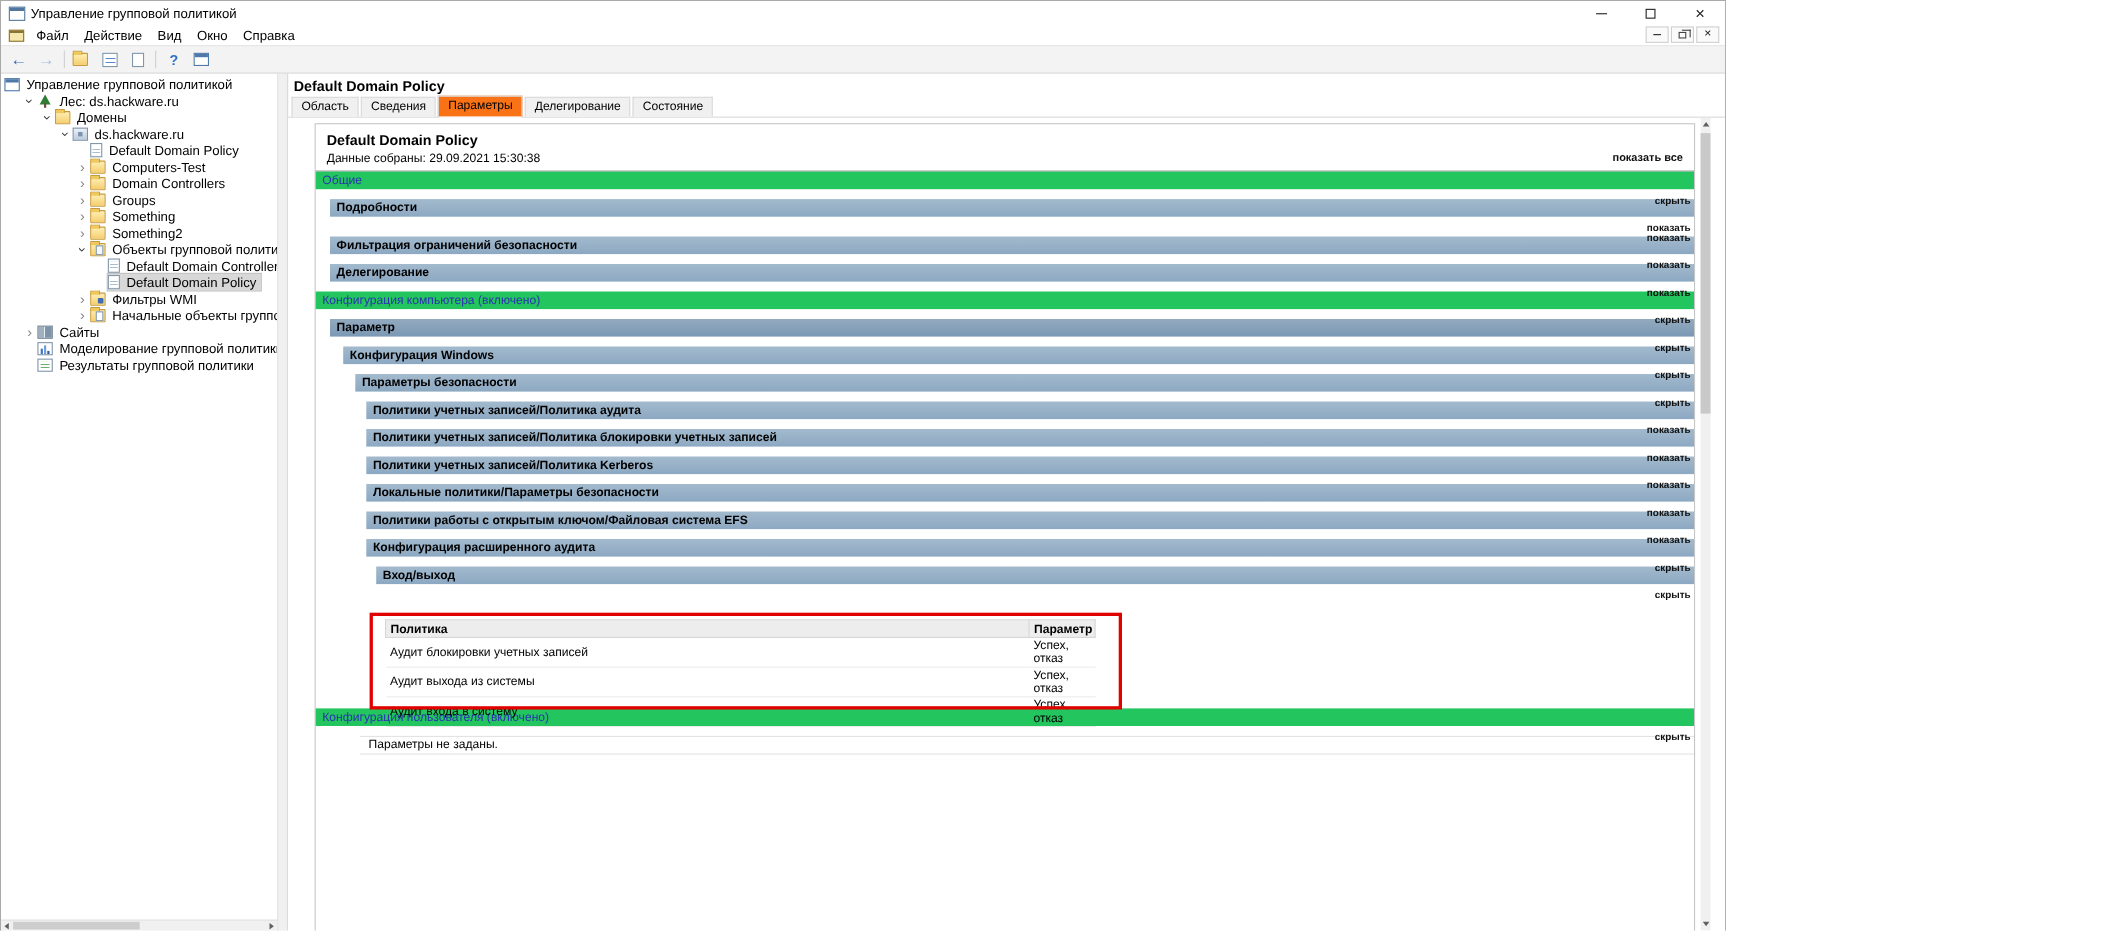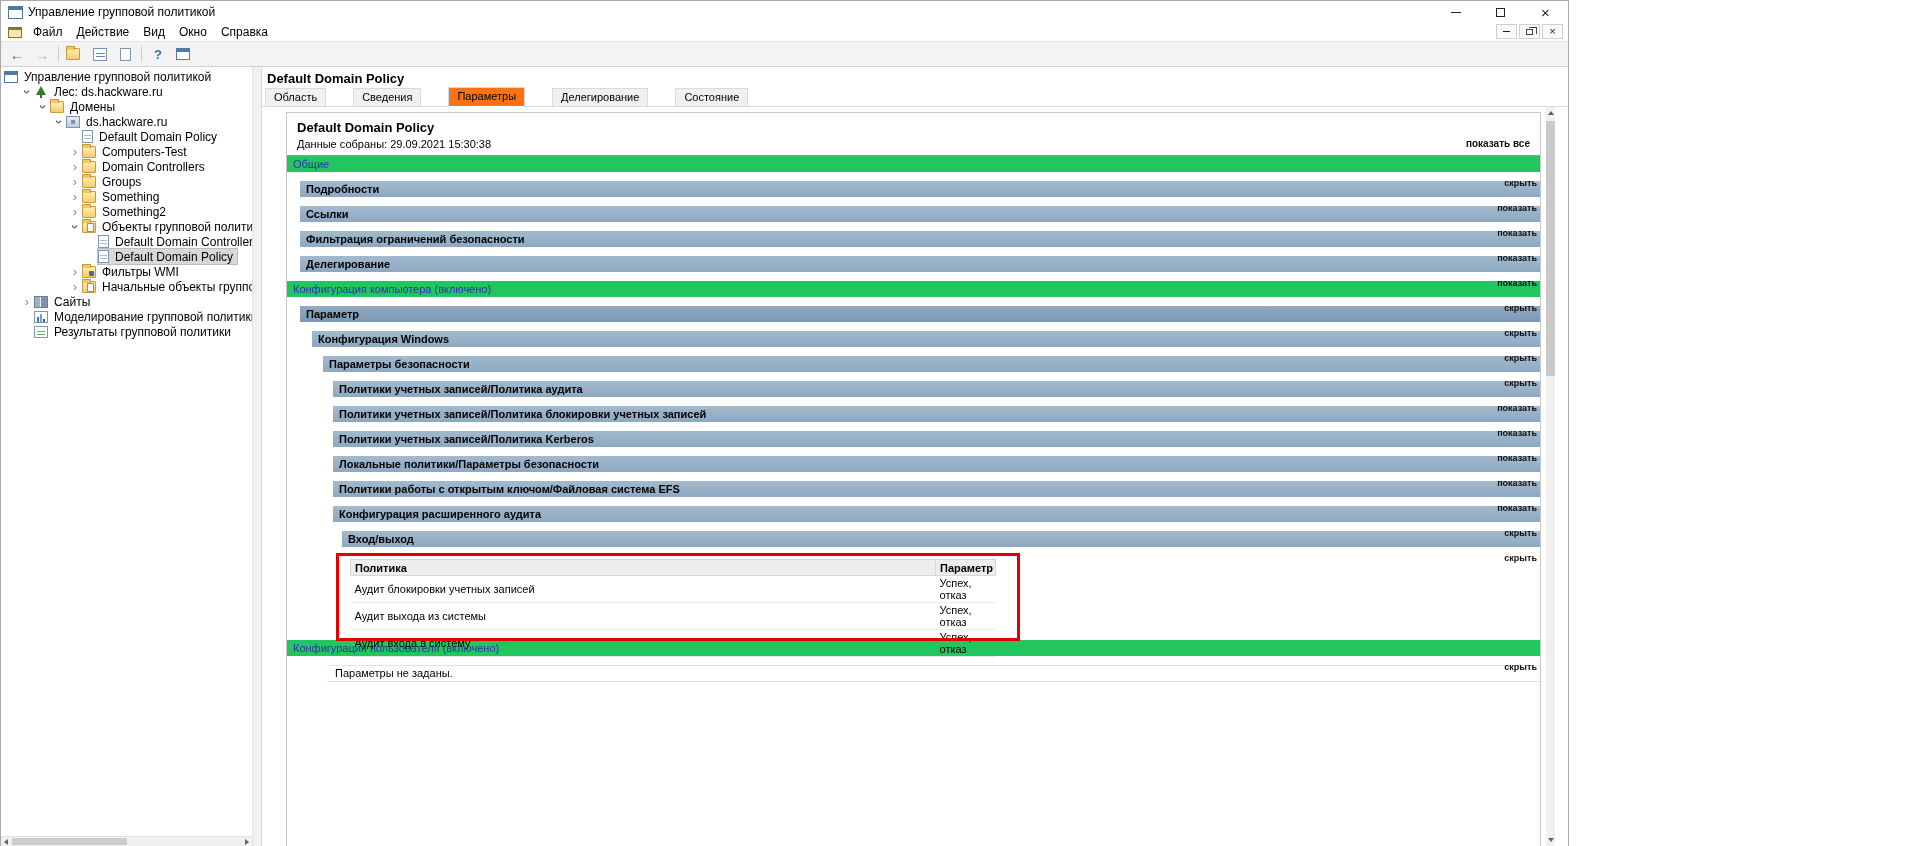--- a/index.html
+++ b/index.html
@@ -92,21 +92,21 @@
   .hscroll { position:absolute; left:0; bottom:0; width:251px; height:10px; background:#F0F0F0; border-top:1px solid #E2E2E2; }
   .hthumb { position:absolute; left:11px; top:1px; bottom:1px; width:115px; background:#CDCDCD; }
   .harrow { position:absolute; top:0; width:10px; height:9px; display:flex; align-items:center; justify-content:center; }
   .harrow.l { left:0; } .harrow.r { right:0; }
   .tri-l { width:0; height:0; border-top:3px solid transparent; border-bottom:3px solid transparent; border-right:4px solid #606060; }
   .tri-r { width:0; height:0; border-top:3px solid transparent; border-bottom:3px solid transparent; border-left:4px solid #606060; }
 
   
   .rightpanel { position:absolute; left:260px; right:0; top:66px; bottom:0; border-left:1px solid #D6D6D6; background:#fff; }
   .ptitle { font-size:13px; font-weight:bold; padding:4px 0 2px 5px; height:21px; }
-  .tabs { display:flex; align-items:flex-end; height:18px; padding-left:3px; position:relative; z-index:2;gap:25px; }
+  .tabs { display:flex; align-items:flex-end; height:18px; padding-left:3px; position:relative; z-index:2; }
   .tab { font-size:11px; line-height:13px; padding:2px 8px; border:1px solid #DADADA; border-bottom:none;
          background:#F0F0F0; margin-right:2px; }
   .tab.active { background:#f97316; padding-bottom:3px; margin-top:-1px; position:relative; }
   .tab.active::after { content:""; position:absolute; left:0; right:0; bottom:-1px; height:1px; background:#fff; }
   .tabpage { position:absolute; left:0; right:0; top:39px; bottom:0; border-top:1px solid #D9D9D9; background:#fff; overflow:hidden; }
 
   .rscroll { position:absolute; right:13px; top:0; bottom:0; width:9px; background:#F0F0F0; }
   .rthumb { position:absolute; left:0; right:0; top:14px; height:255px; background:#C9C9C9; }
   .varrow { position:absolute; left:0; width:9px; height:12px; display:flex; align-items:center; justify-content:center; }
   .varrow.u { top:0; } .varrow.d { bottom:0; }
@@ -124,21 +124,21 @@
 
   .band { height:16px; line-height:16px; font-size:11px; padding-left:6px; overflow:hidden; white-space:nowrap; }
   .band.g { background:#22c55e; color:#2B32B1; }
   .band.s { background:linear-gradient(#A3BACD,#8CA8C2); color:#000; font-weight:bold; }
   .band.s.d { background:linear-gradient(#93AABF,#7A98B4); }
   .ml1 { margin-left:13px; } .ml2 { margin-left:25px; } .ml3 { margin-left:36px; }
   .ml4 { margin-left:46px; } .ml5 { margin-left:55px; }
   .lrow { height:9px; text-align:right; padding-right:3px; }
   .lrow a { font-size:9px; line-height:9px; font-weight:bold; color:#101010; cursor:pointer; }
 
-  .tblock { position:relative; height:84px; }
+  .tblock { position:relative; height:84px;margin-top:20px; }
   .annotation { position:absolute; left:49px; top:-3px; width:684px; height:88px; border:3px solid #E10000; z-index:3; }
   .rtable { position:absolute; left:63px; top:3px; width:646px; border-collapse:collapse; table-layout:fixed; font-size:11px; }
   .rtable th { width:585px; text-align:left; font-weight:bold; background:#EDEDED; border:1px solid #D6D6D6;
                padding:1px 4px; height:16px; font-size:11px; }
   .rtable th + th { width:auto; }
   .rtable td { padding:1px 4px; height:15px; border-bottom:1px solid #EBEBEB; }
 
   .nosettings { margin-left:40px; height:17px; line-height:15px; font-size:11px; padding-left:8px;
                 border-top:1px solid #E3E3E3; border-bottom:1px solid #E3E3E3; }
 </style>
@@ -328,21 +328,20 @@
             <a class="showall">показать все</a>
           </div>
         </div>
 
         <div class="band g">Общие</div>
         <div class="lrow"><a>скрыть</a></div>
 
         <div class="band s ml1">Подробности</div>
         <div class="lrow"><a>показать</a></div>
 
-        <div class="band s ml1">Ссылки</div>
         <div class="lrow"><a>показать</a></div>
 
         <div class="band s ml1">Фильтрация ограничений безопасности</div>
         <div class="lrow"><a>показать</a></div>
 
         <div class="band s ml1">Делегирование</div>
         <div class="lrow"><a>показать</a></div>
 
         <div class="band g">Конфигурация компьютера (включено)</div>
         <div class="lrow"><a>скрыть</a></div>

